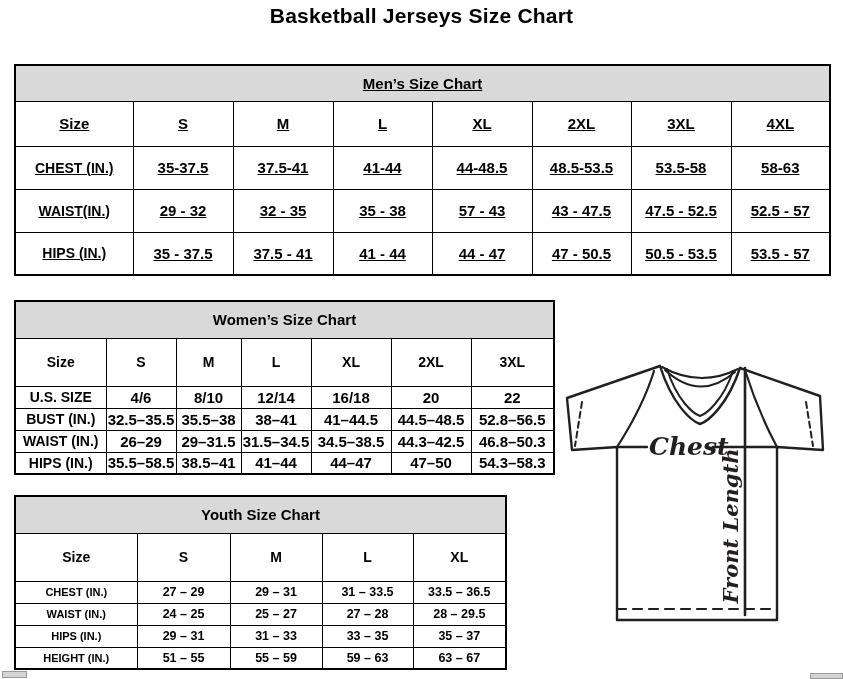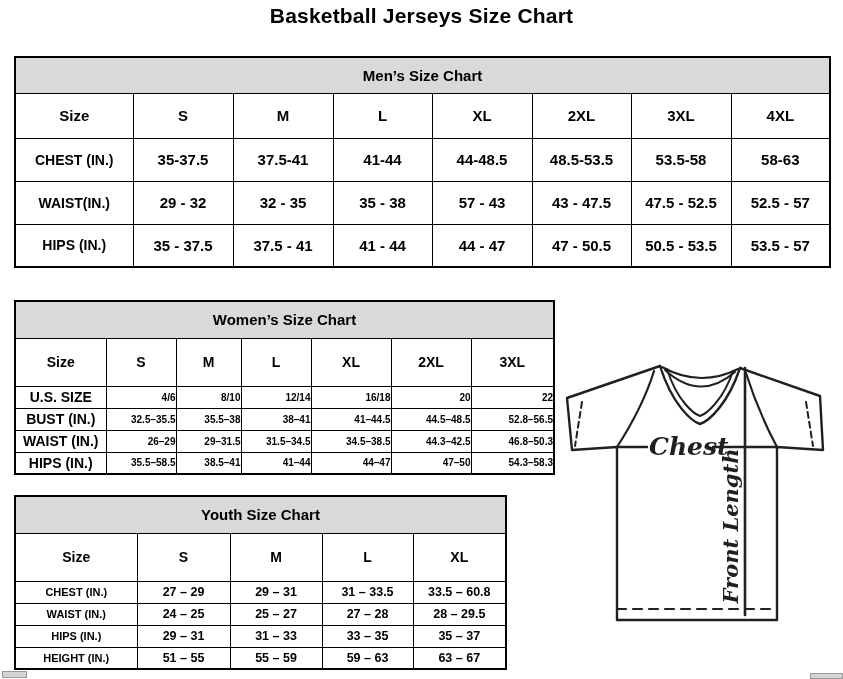--- a/index.html
+++ b/index.html
@@ -15,35 +15,35 @@
   table.size-table{
     position:absolute;border-collapse:collapse;table-layout:fixed;
     border:2px solid #000;background:#fff;
   }
   table.size-table th,table.size-table td{
     border:1px solid #000;text-align:center;vertical-align:middle;
     padding:0;font-weight:bold;color:#000;white-space:nowrap;
   }
   tr.band-row th{background:#d9d9d9;font-size:15px;}
   
-  #men-table{left:14px;top:56px;width:815px;}
+  #men-table{left:14px;top:64px;width:815px;text-decoration:underline;}
   #men-table tr.band-row{height:36px;}
   #men-table tr.hdr-row{height:45px;}
   #men-table tr.data-row{height:43px;}
   #men-table tr.hdr-row th{font-size:15px;}
   #men-table tr.data-row th{font-size:14px;}
   #men-table tr.data-row td{font-size:15px;}
   
   #women-table{left:14px;top:300px;width:539px;}
   #women-table tr.band-row{height:37px;}
   #women-table tr.hdr-row{height:48px;}
   #women-table tr.data-row{height:22px;}
   #women-table tr.hdr-row th{font-size:14px;}
   #women-table tr.data-row th{font-size:14px;}
-  #women-table tr.data-row td{font-size:10px;text-align:right;}
+  #women-table tr.data-row td{font-size:15px;}
   
   #youth-table{left:14px;top:495px;width:491px;}
   #youth-table tr.band-row{height:37px;padding-left:8px;}
   #youth-table tr.hdr-row{height:48px;}
   #youth-table tr.data-row{height:22px;}
   #youth-table tr.hdr-row th{font-size:14px;}
   #youth-table tr.data-row th{font-size:11px;}
   #youth-table tr.data-row td{font-size:12.5px;}
   
   .jersey-wrap{position:absolute;left:555px;top:358px;width:278px;height:268px;}
@@ -199,21 +199,21 @@
     <th>S</th>
     <th>M</th>
     <th>L</th>
     <th>XL</th>
   </tr>
   <tr class="data-row">
     <th>CHEST (IN.)</th>
     <td>27 – 29</td>
     <td>29 – 31</td>
     <td>31 – 33.5</td>
-    <td>33.5 – 60.8</td>
+    <td>33.5 – 36.5</td>
   </tr>
   <tr class="data-row">
     <th>WAIST (IN.)</th>
     <td>24 – 25</td>
     <td>25 – 27</td>
     <td>27 – 28</td>
     <td>28 – 29.5</td>
   </tr>
   <tr class="data-row">
     <th>HIPS (IN.)</th>

